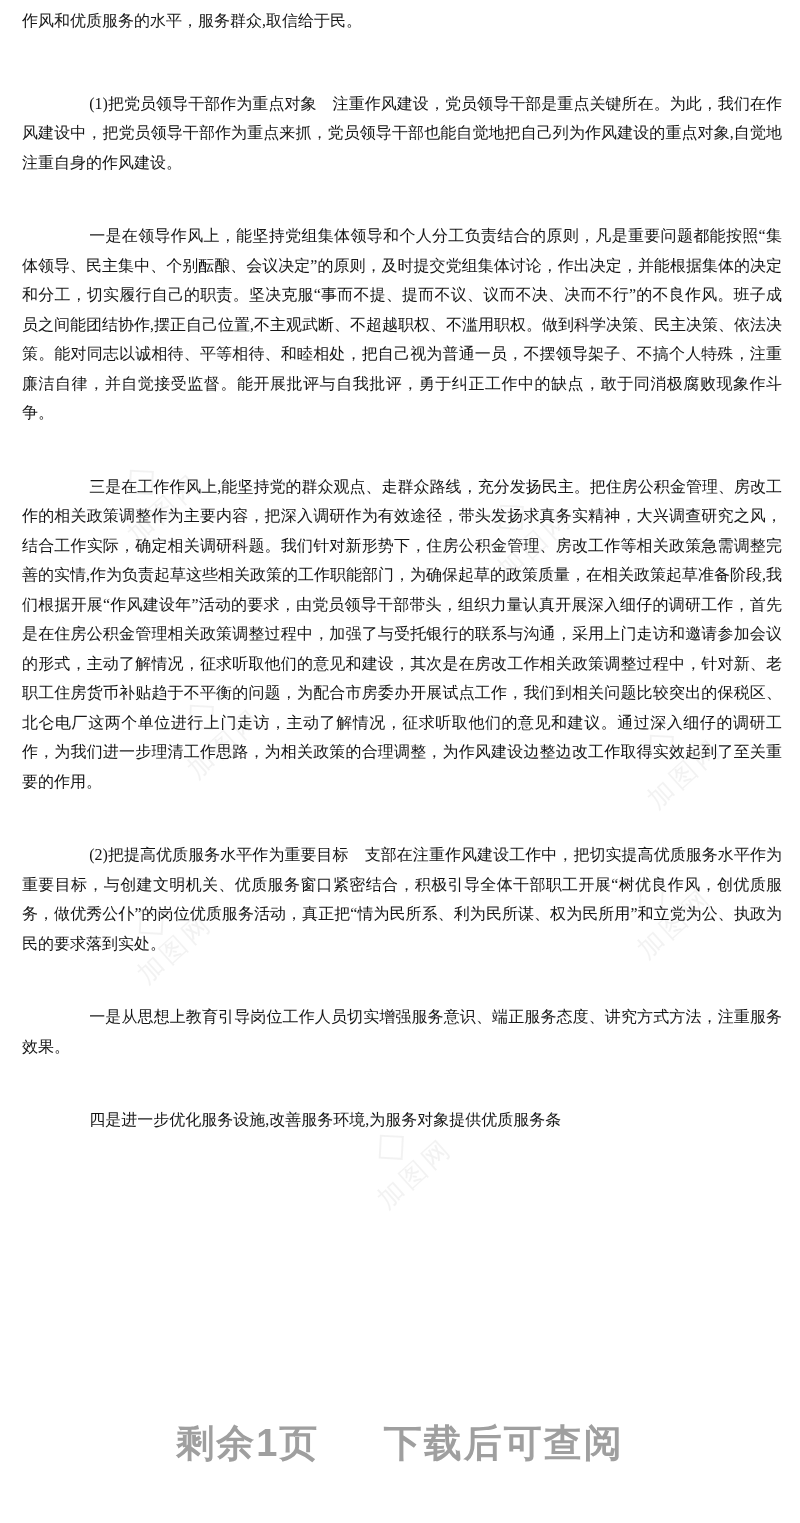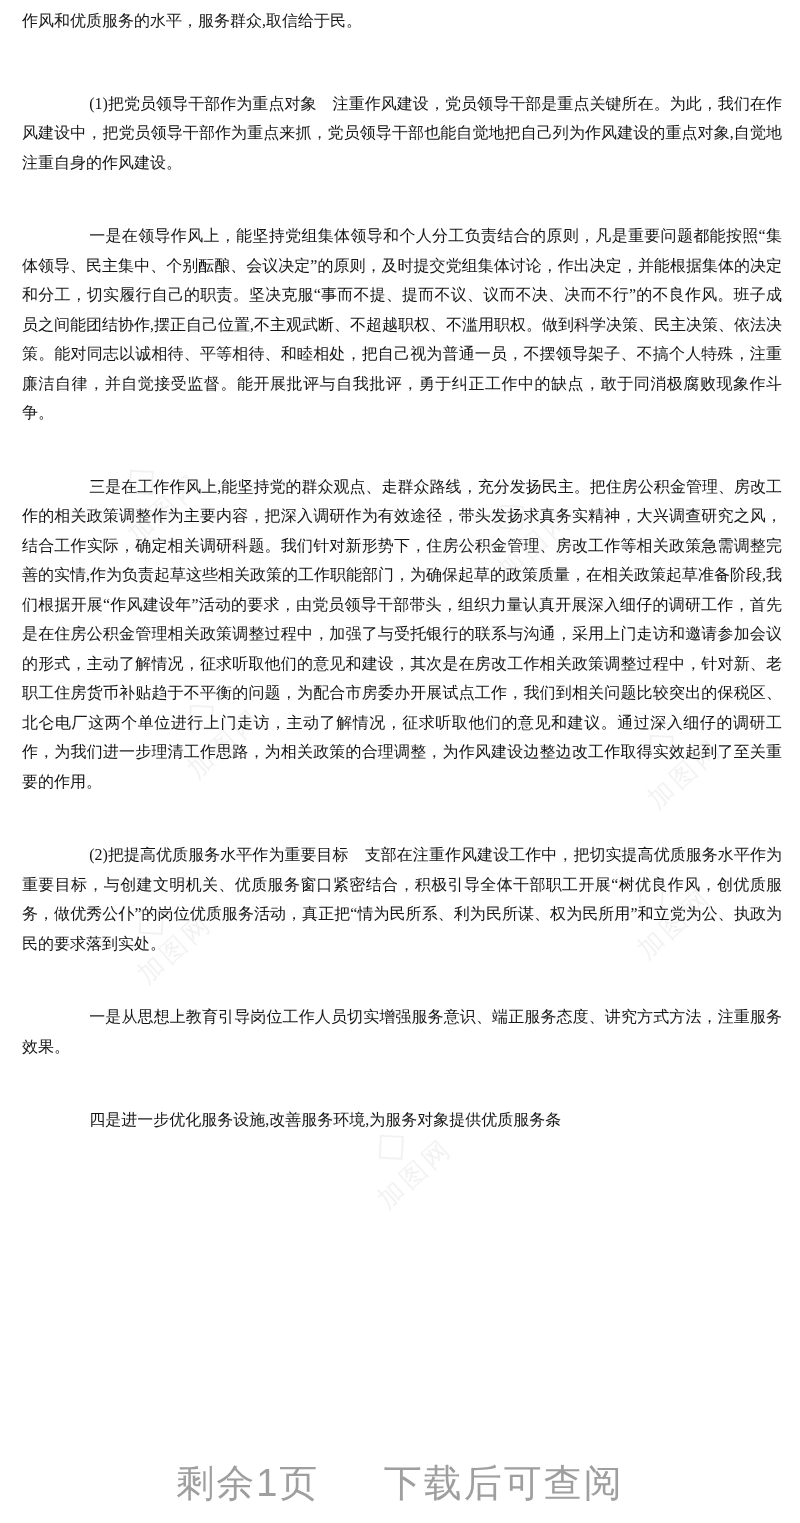--- a/index.html
+++ b/index.html
@@ -43,25 +43,24 @@
   .doc p { margin: 0; }
   .doc p.indent { text-indent: 4.2em; margin-top: 44px; }
   .doc p.gap-before { margin-top: 53px; }
   
   .footer-banner {
     position: absolute;
     top: 1418px; left: 0; right: 0;
     text-align: center;
     color: #9f9f9f;
     font-family: "Liberation Sans", sans-serif;
-    font-weight: 400;
+    font-weight: 700;
     font-size: 38px;
     letter-spacing: 2px;
     white-space: nowrap;
-    margin-top: 40px;
   }
   .footer-banner .part1 { margin-right: 1.7em; }
 </style>
 </head>
 <body>
 
 <div class="page">
 
   <div class="wm-layer">
     <div class="wm" style="left:110px; top:465px;">

